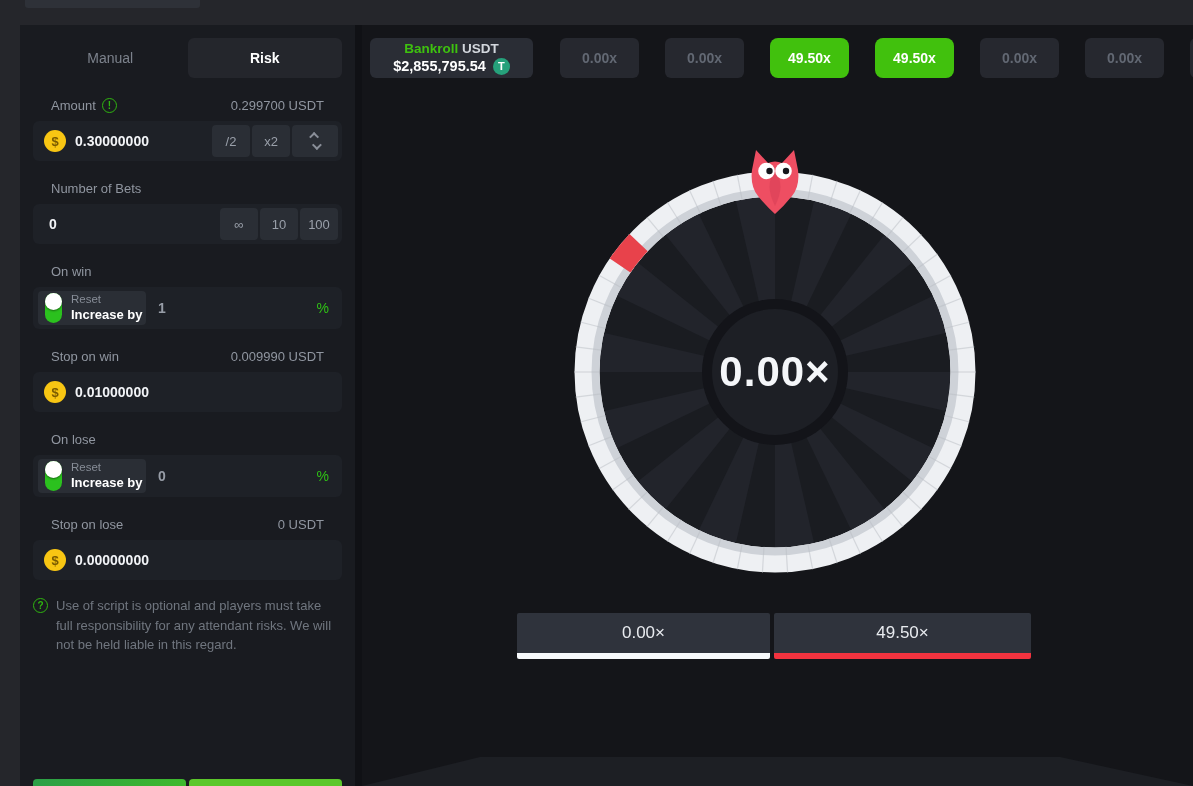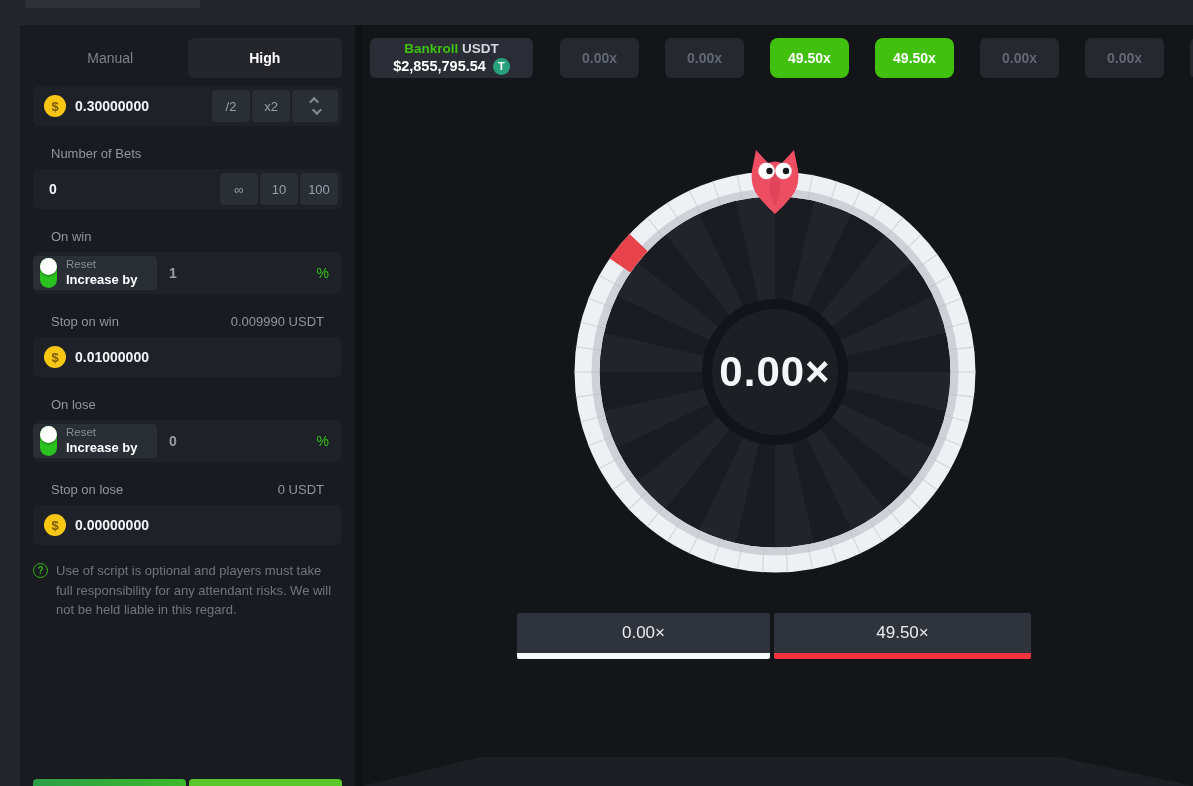--- a/index.html
+++ b/index.html
@@ -35,21 +35,21 @@
   .chev-up { width:7px; height:7px; border-left:2px solid #8a8f99; border-top:2px solid #8a8f99; transform:rotate(45deg) translateY(2px); }
   .chev-down { width:7px; height:7px; border-right:2px solid #8a8f99; border-bottom:2px solid #8a8f99; transform:rotate(45deg) translateY(-2px); }
 
   .select-row { display:flex; gap:7px; margin:8px 13px 0; }
   .sel-col { flex:1; }
   .sel-label { margin:0 0 8px 18px; font-size:13px; color:#9096a0; }
   .select { height:40px; background:#1e2127; border-radius:6px; display:flex; align-items:center; padding:0 15px 0 18px; font-size:14px; font-weight:bold; color:#f2f4f7; cursor:pointer; }
   .chev-right { margin-left:auto; width:8px; height:8px; border-top:2px solid #878d97; border-right:2px solid #878d97; transform:rotate(45deg); }
 
   .adjust-row { margin:8px 13px 0; height:42px; background:#1e2127; border-radius:6px; display:flex; align-items:center; }
-  .toggle-box { width:124px; height:34px; background:#2a2e35; border-radius:4px; display:flex; align-items:center; padding-left:7px; gap:9px; cursor:pointer; }
+  .toggle-box { margin-left:5px; width:108px; height:34px; background:#2a2e35; border-radius:4px; display:flex; align-items:center; padding-left:7px; gap:9px; cursor:pointer; }
   .vtoggle { position:relative; flex:none; width:17px; height:30px; border-radius:9px; background:#2bc11e; }
   .vknob { position:absolute; top:0; left:0; width:17px; height:17px; border-radius:50%; background:#ffffff; box-shadow:0 1px 2px rgba(0,0,0,.45); }
   .tlabels { display:flex; flex-direction:column; line-height:1.2; }
   .tlabel-top { font-size:11.5px; color:#878d97; }
   .tlabel-bottom { font-size:13px; font-weight:bold; color:#ffffff; }
   .adj-val { margin-left:12px; font-size:14px; font-weight:bold; color:#979da7; }
   .pct { margin-left:auto; margin-right:13px; font-size:14px; color:#2fc115; }
 
   .disclaimer { margin:16px 14px 0 13px; display:flex; gap:8px; font-size:13px; color:#70767f; line-height:1.5; }
   .q-icon { flex:none; margin-top:2px; width:15px; height:15px; border:1.5px solid #2fb50f; border-radius:50%; color:#2fb50f; font-size:10px; font-weight:bold; display:flex; align-items:center; justify-content:center; }
@@ -88,23 +88,30 @@
 <body>
 
 <div class="top-tab"></div>
 
 <div class="game">
 
   <div class="sidebar">
 
     <div class="tabs">
       <div class="tab tab-manual">Manual</div>
-      <div class="tab tab-auto">High</div>
-    </div>
-
+      <div class="tab tab-auto">Risk</div>
+    </div>
+
+    <div class="label-row">
+      <span class="label-left">
+        <span>Amount</span>
+        <span class="o-icon">!</span>
+      </span>
+      <span>0.299700 USDT</span>
+    </div>
     <div class="input-box">
       <span class="coin">$</span>
       <span class="ival">0.30000000</span>
       <span class="btn-group">
         <span class="sbtn">/2</span>
         <span class="sbtn">x2</span>
         <span class="stepper">
           <span class="chev-up"></span>
           <span class="chev-down"></span>
         </span>

